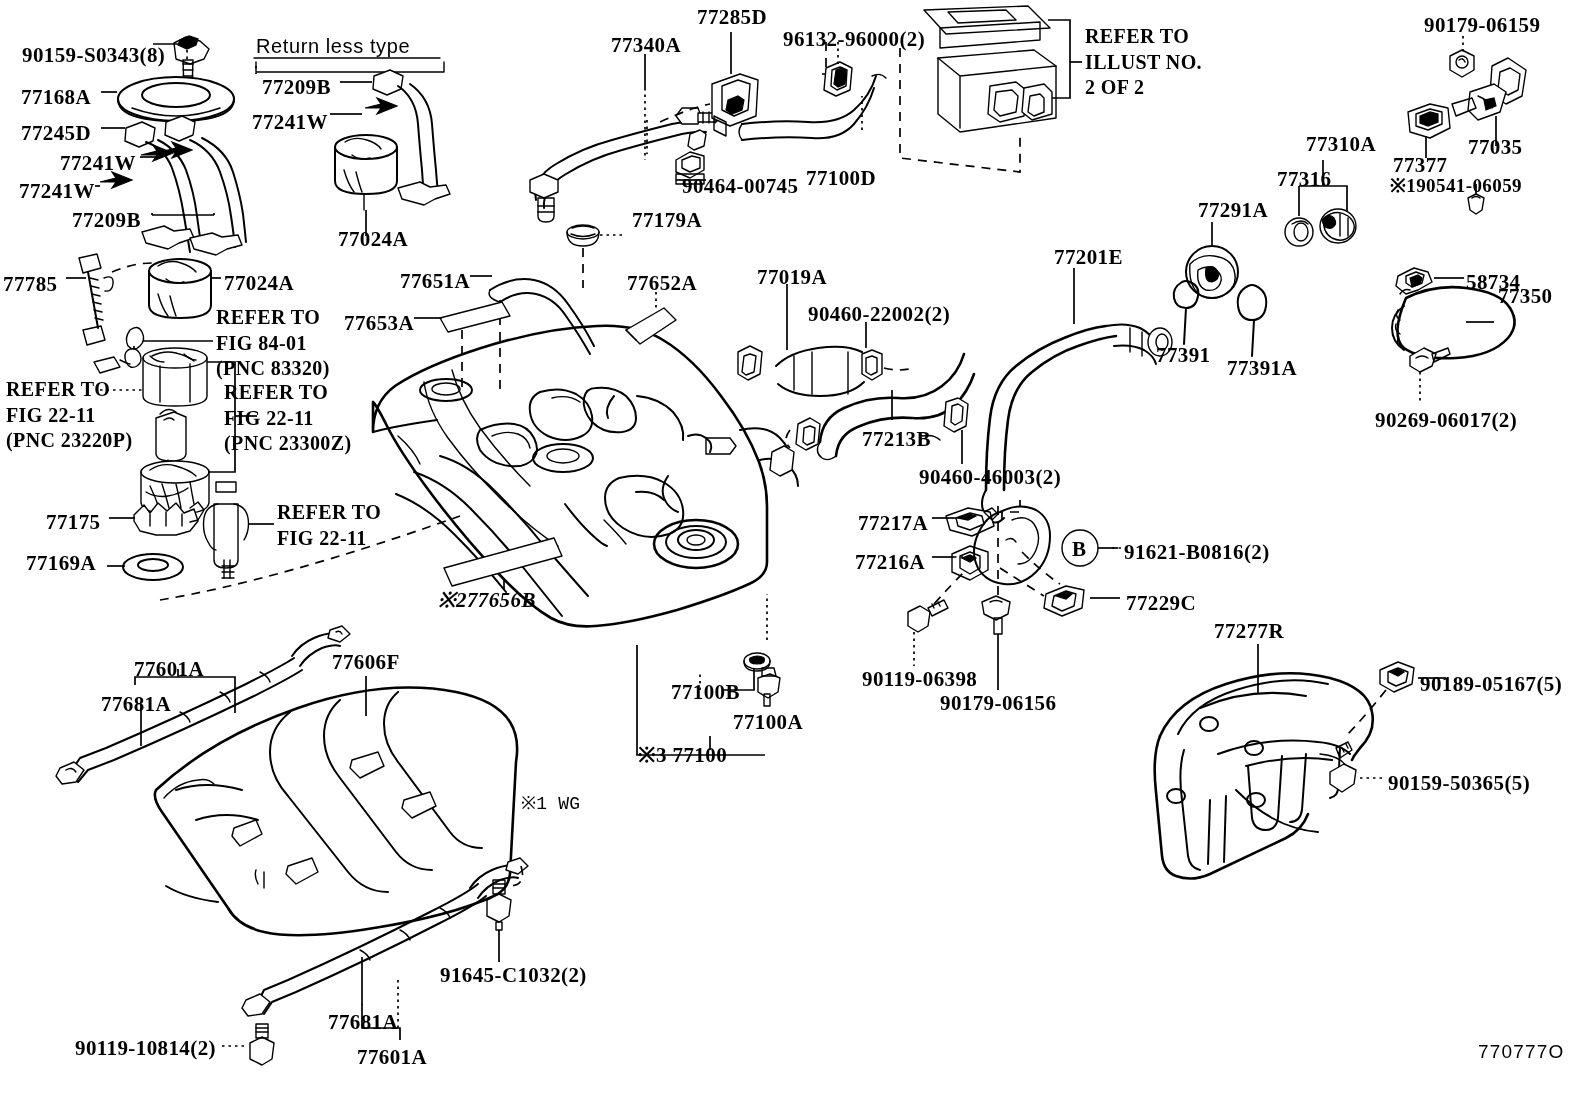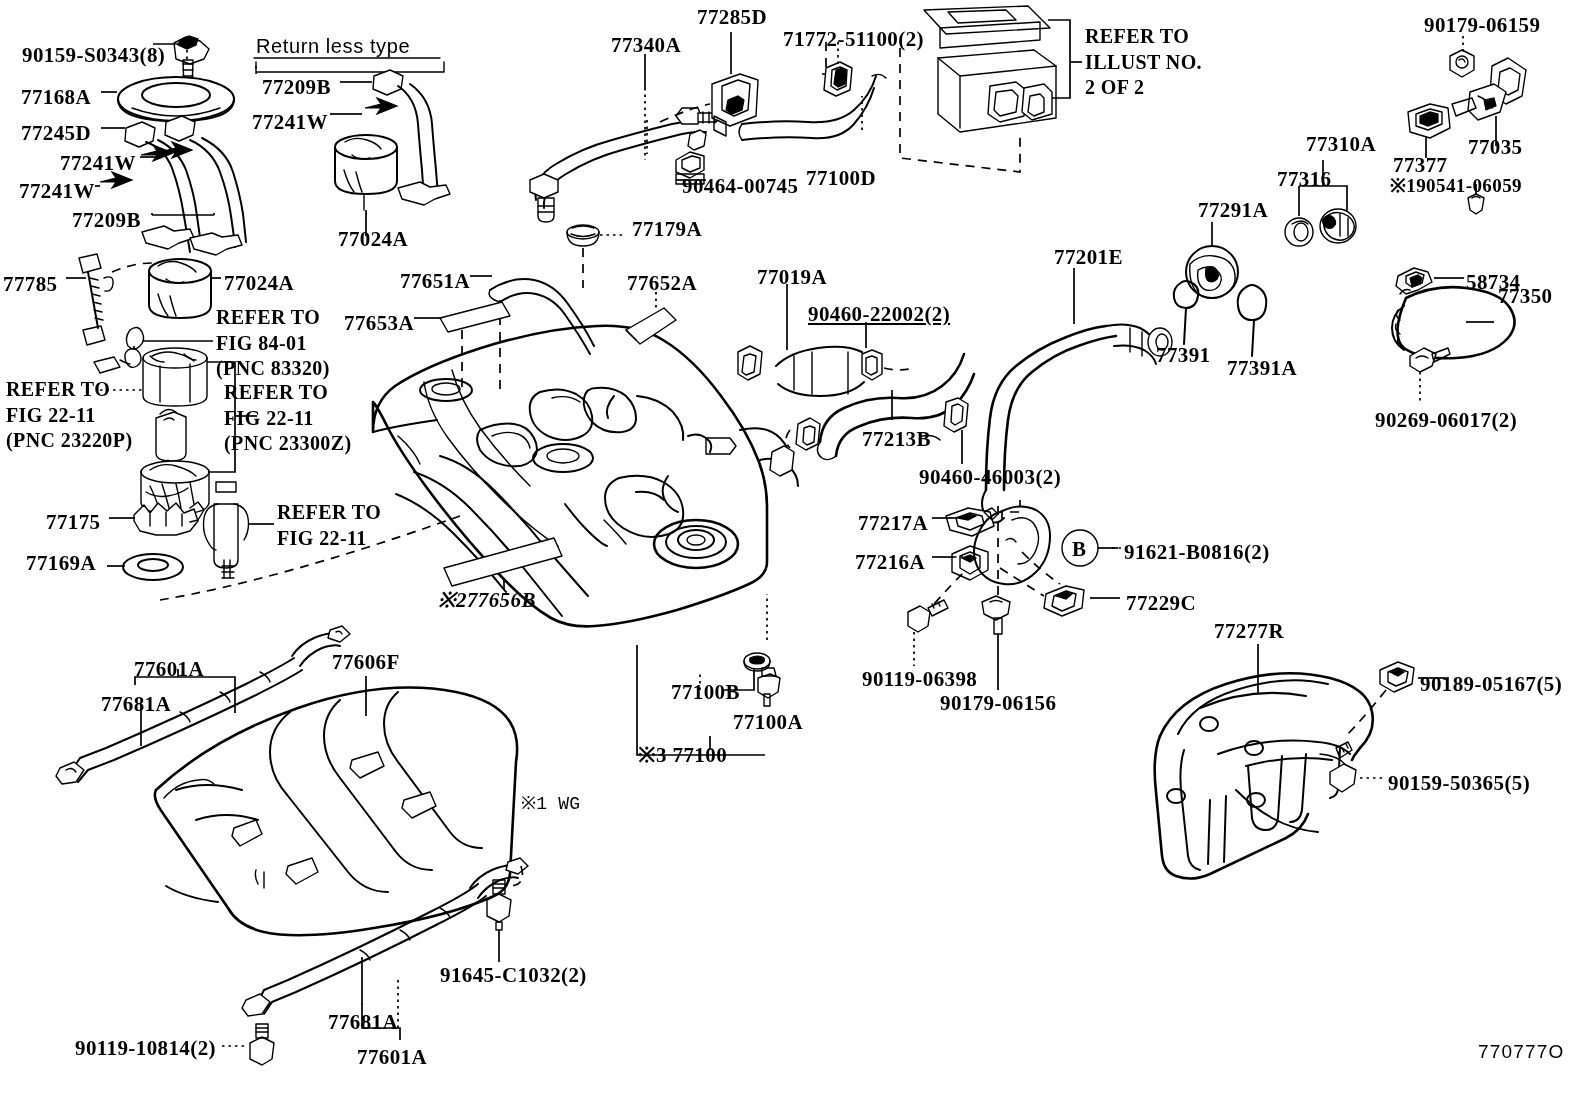--- a/index.html
+++ b/index.html
@@ -637,28 +637,28 @@
   <div class="lbl" style="left:3px;   top:273px;">77785</div>
   <div class="lbl" style="left:338px; top:228px;">77024A</div>
   <div class="lbl" style="left:224px; top:272px;">77024A</div>
   <div class="lbl" style="left:262px; top:76px;">77209B</div>
   <div class="lbl" style="left:252px; top:111px;">77241W</div>
   <div class="lbl" style="left:46px;  top:511px;">77175</div>
   <div class="lbl" style="left:26px;  top:552px;">77169A</div>
   <div class="lbl" style="left:400px; top:270px;">77651A</div>
   <div class="lbl" style="left:344px; top:312px;">77653A</div>
   <div class="lbl" style="left:627px; top:272px;">77652A</div>
-  <div class="lbl" style="left:632px; top:218px;">77179A</div>
+  <div class="lbl" style="left:632px; top:209px;">77179A</div>
   <div class="lbl" style="left:611px; top:34px;">77340A</div>
   <div class="lbl" style="left:697px; top:6px;">77285D</div>
-  <div class="lbl" style="left:783px; top:28px;">71772-51100(2)</div>
+  <div class="lbl" style="left:783px; top:28px;">96132-96000(2)</div>
   <div class="lbl" style="left:682px; top:175px;">90464-00745</div>
   <div class="lbl" style="left:806px; top:167px;">77100D</div>
   <div class="lbl" style="left:757px; top:266px;">77019A</div>
-  <div class="lbl" style="left:808px; top:303px;text-decoration:underline;">90460-22002(2)</div>
+  <div class="lbl" style="left:808px; top:303px;">90460-22002(2)</div>
   <div class="lbl" style="left:862px; top:428px;">77213B</div>
   <div class="lbl" style="left:919px; top:466px;">90460-46003(2)</div>
   <div class="lbl" style="left:1054px;top:246px;">77201E</div>
   <div class="lbl" style="left:1198px;top:199px;">77291A</div>
   <div class="lbl" style="left:1156px;top:344px;">77391</div>
   <div class="lbl" style="left:1227px;top:357px;">77391A</div>
   <div class="lbl" style="left:1306px;top:133px;">77310A</div>
   <div class="lbl" style="left:1277px;top:168px;">77316</div>
   <div class="lbl" style="left:1393px;top:154px;">77377</div>
   <div class="lbl" style="left:1468px;top:136px;">77035</div>

